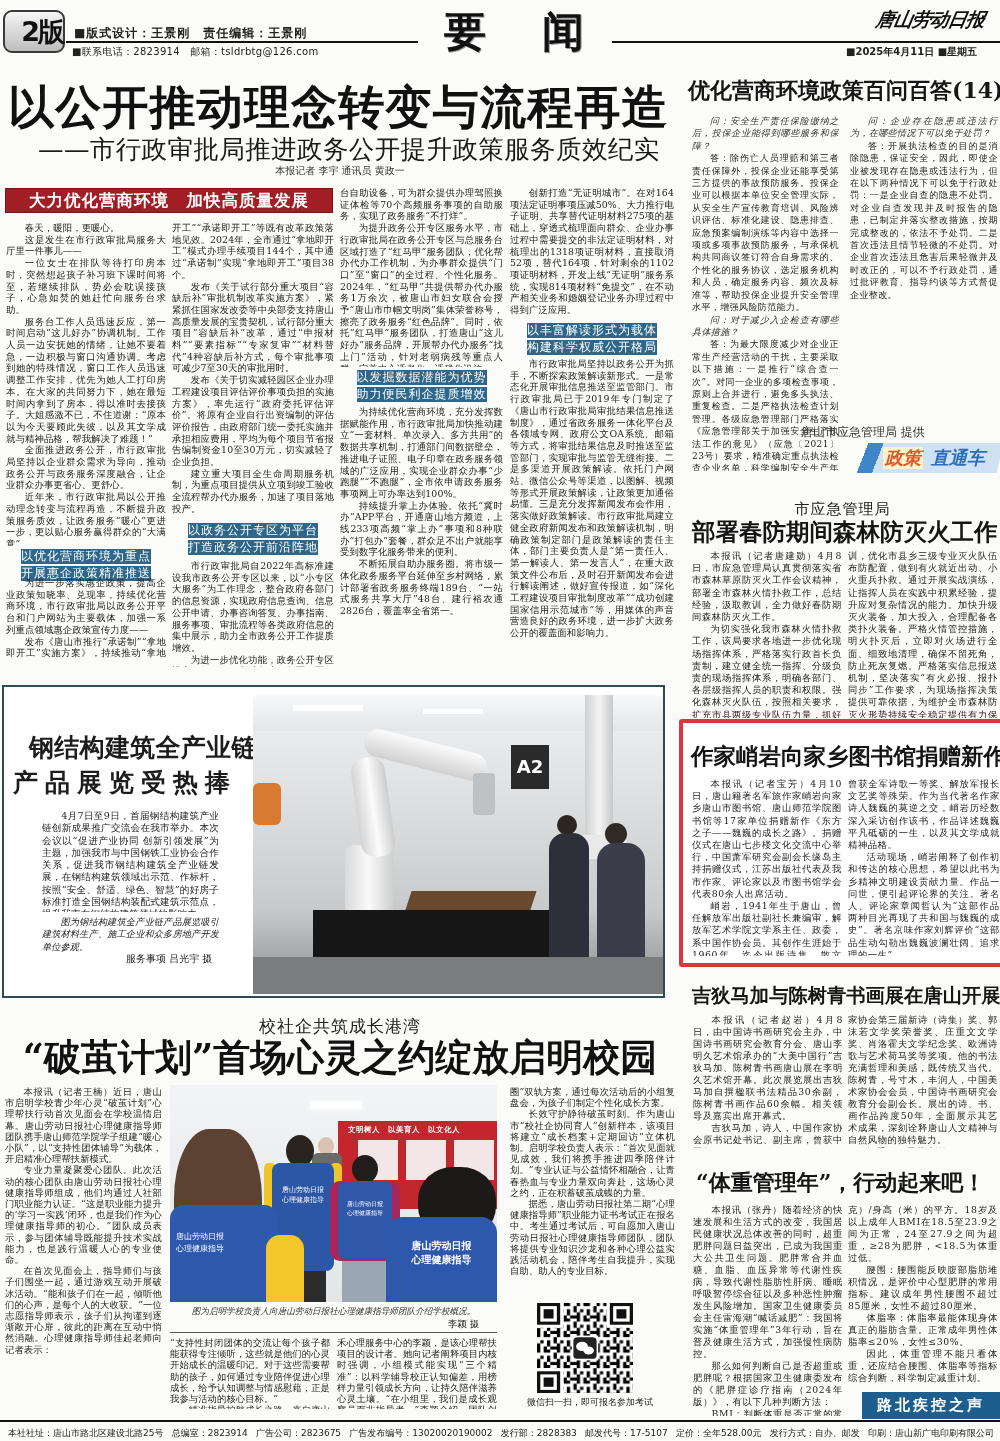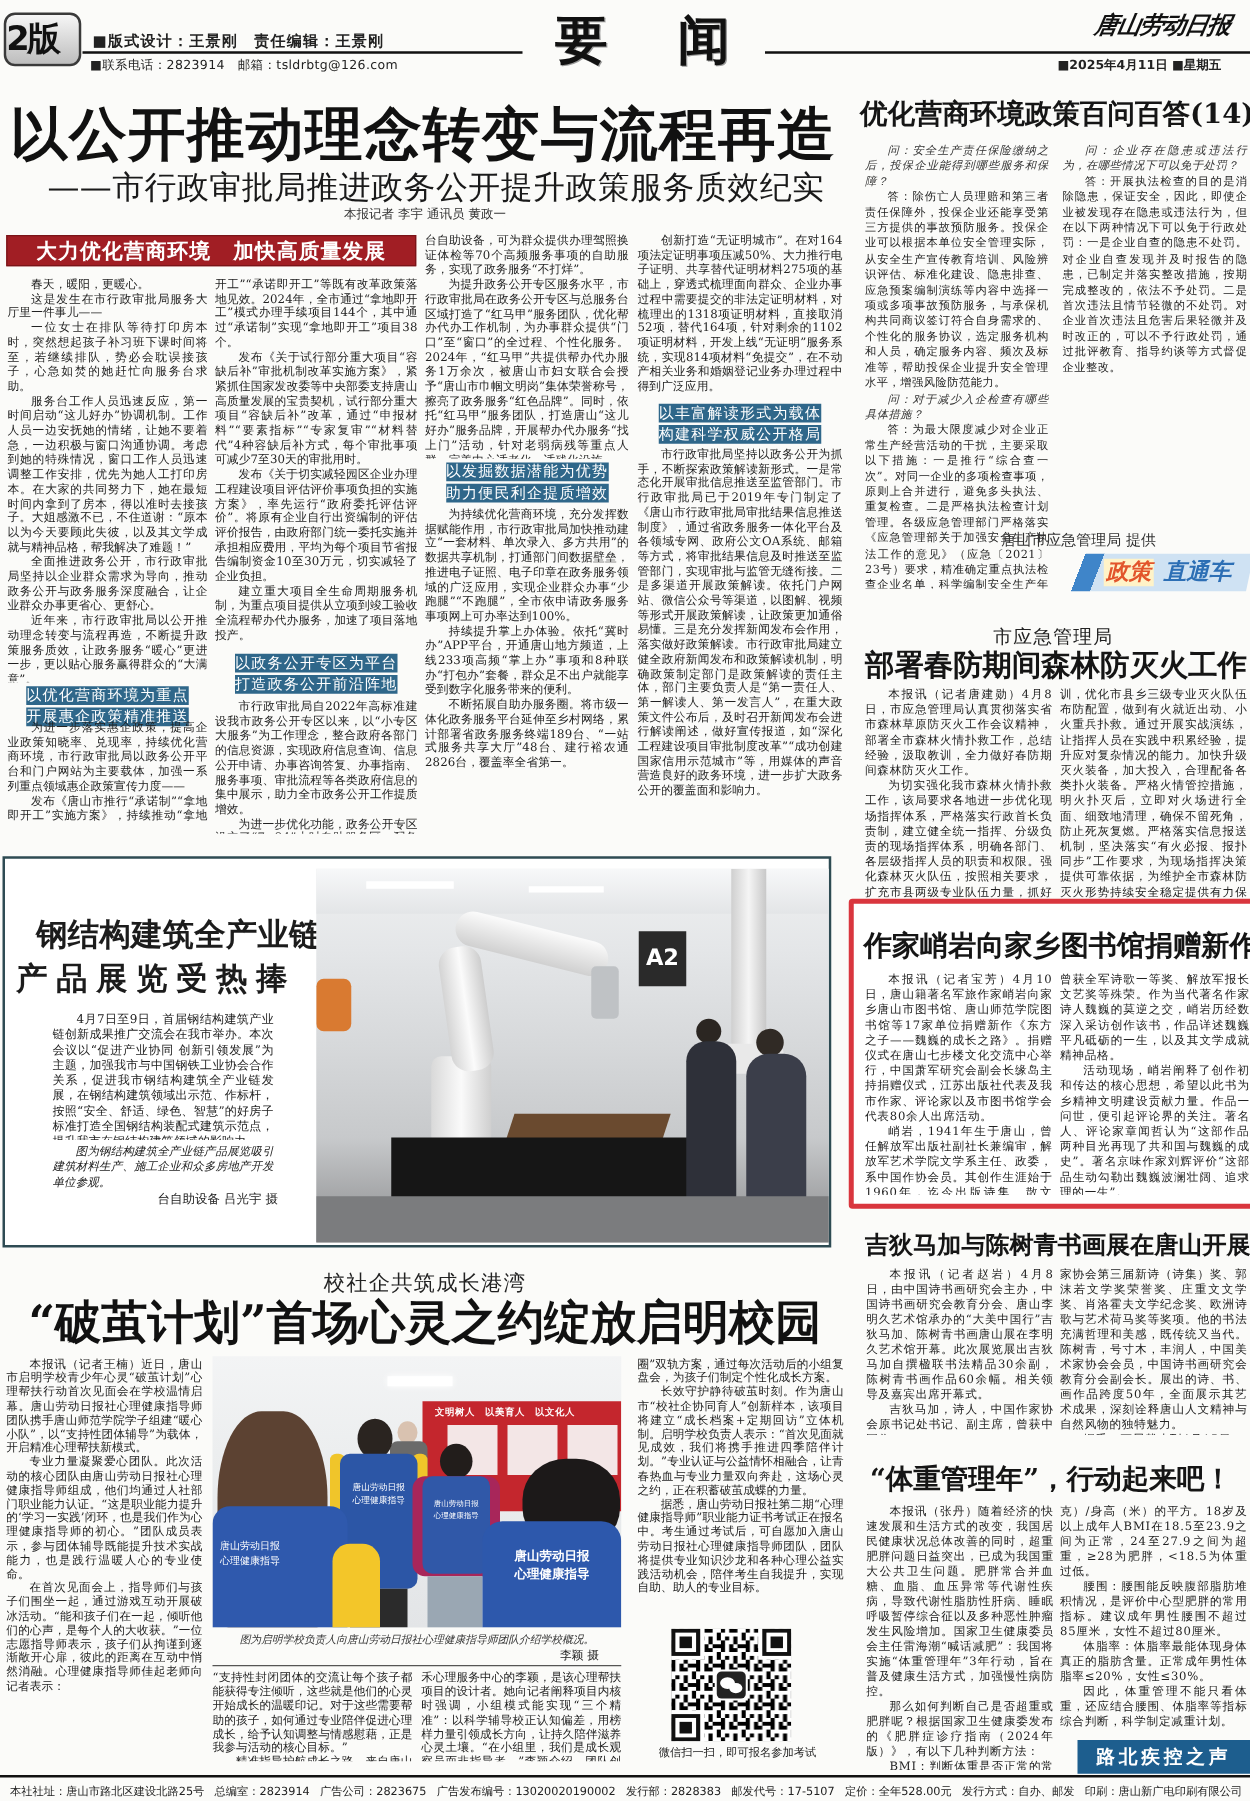--- a/index.html
+++ b/index.html
@@ -4,21 +4,21 @@
 <style>
 *{box-sizing:border-box;margin:0;padding:0}
 html,body{width:1000px;height:1441px;background:#fbfbf9;overflow:hidden}
 body{position:relative;font-family:"DejaVu Serif",serif;color:#1c1c1c}
 .abs{position:absolute}
 .bt{position:absolute;font-family:"DejaVu Serif",serif;font-size:9.4px;line-height:11.7px;text-align:justify;overflow:hidden;color:#222;letter-spacing:0.1px}
 .bt p{text-indent:2em}
 .bt p.cont{text-indent:0}
 .bt p.q{font-style:italic;color:#333}
 
-.hdr-badge{left:3px;top:10px;width:62px;height:43px;border:2px solid #3a3a3a;border-radius:9px;background:linear-gradient(#f6f6f6,#bdbdbd);font-family:"DejaVu Sans",sans-serif;font-weight:900;font-size:27px;line-height:39px;text-align:left;letter-spacing:-2px;color:#111}
+.hdr-badge{left:3px;top:10px;width:62px;height:43px;border:2px solid #3a3a3a;border-radius:9px;background:linear-gradient(#f6f6f6,#bdbdbd);font-family:"DejaVu Sans",sans-serif;font-weight:900;font-size:27px;line-height:39px;text-align:right;letter-spacing:-2px;color:#111}
 .hdr-l1{left:74px;top:25px;font-family:"DejaVu Sans",sans-serif;font-size:12px;font-weight:700;letter-spacing:1px;color:#222}
 .hdr-l2{left:72px;top:45px;font-family:"DejaVu Sans",sans-serif;font-size:10px;color:#222;letter-spacing:0.3px}
 .rule{background:#111}
 .hdr-big{top:4px;font-family:"DejaVu Sans",sans-serif;font-size:42px;font-weight:900;color:#111;text-shadow:1px 1px 0 #9a9a9a}
 .hdr-logo{left:876px;top:7px;font-size:19px;font-style:italic;font-weight:700;letter-spacing:-1px;transform:skewX(-10deg);color:#111}
 .hdr-date{left:846px;top:45px;font-family:"DejaVu Sans",sans-serif;font-size:10px;font-weight:700;color:#222}
 
 .lead-h{left:8px;top:82px;width:672px;font-family:"DejaVu Sans",sans-serif;font-size:46px;font-weight:900;letter-spacing:1.2px;white-space:nowrap;color:#111;line-height:50px}
 .lead-sub{left:38px;top:132px;font-size:25.5px;letter-spacing:0.4px;white-space:nowrap;color:#1a1a1a}
 .lead-by{left:240px;top:164px;width:200px;text-align:center;font-size:10px;color:#333}
@@ -189,21 +189,21 @@
 
 <div class="abs steel">
   <div class="abs steel-h1">钢结构建筑全产业链</div>
   <div class="abs steel-h2">产品展览受热捧</div>
   <div class="bt" style="left:38px;top:123px;width:177px;height:102px;font-size:9.6px;line-height:12.3px">
     <p>4月7日至9日，首届钢结构建筑产业链创新成果推广交流会在我市举办。本次会议以“促进产业协同 创新引领发展”为主题，加强我市与中国钢铁工业协会合作关系，促进我市钢结构建筑全产业链发展，在钢结构建筑领域出示范、作标杆，按照“安全、舒适、绿色、智慧”的好房子标准打造全国钢结构装配式建筑示范点，提升我市在钢结构建筑领域的影响力。</p>
   </div>
   <div class="bt" style="left:38px;top:229px;width:177px;height:38px;font-size:9.2px;line-height:12.3px;font-style:italic">
     <p>图为钢结构建筑全产业链产品展览吸引建筑材料生产、施工企业和众多房地产开发单位参观。</p>
   </div>
-  <div class="abs" style="left:122px;top:265px;font-size:10px;color:#222">台自助设备 吕光宇 摄</div>
+  <div class="abs" style="left:122px;top:265px;font-size:10px;color:#222">服务事项 吕光宇 摄</div>
 
   <div class="photo" style="left:249px;top:8px;width:410px;height:299px;background:linear-gradient(180deg,#eff0f1 0%,#e4e6e8 22%,#d6d8da 48%,#c7c9cb 72%,#8a8b8d 100%)">
     <div class="pd" style="left:0;top:0;width:410px;height:36px;background:linear-gradient(#f7f8f9,#e3e5e7)"></div>
     <div class="pd" style="left:40px;top:10px;width:70px;height:6px;background:#fff"></div>
     <div class="pd" style="left:170px;top:14px;width:60px;height:5px;background:#fff"></div>
     <div class="pd" style="left:0;top:88px;width:28px;height:42px;background:#d97a31;border-radius:6px"></div>
     <div class="pd" style="left:92px;top:150px;width:48px;height:72px;background:linear-gradient(90deg,#d9d9d9,#fafafa,#cfcfcf);border-radius:8px"></div>
     <div class="pd" style="left:103px;top:62px;width:34px;height:100px;background:linear-gradient(90deg,#d4d4d4,#fbfbfb,#cdcdcd);border-radius:14px;transform:rotate(-8deg)"></div>
     <div class="pd" style="left:110px;top:46px;width:125px;height:28px;background:linear-gradient(#fbfbfb,#d0d0d0);border-radius:14px;transform:rotate(14deg)"></div>
     <div class="pd" style="left:220px;top:78px;width:22px;height:42px;background:#bfc2c5;border-radius:4px"></div>

